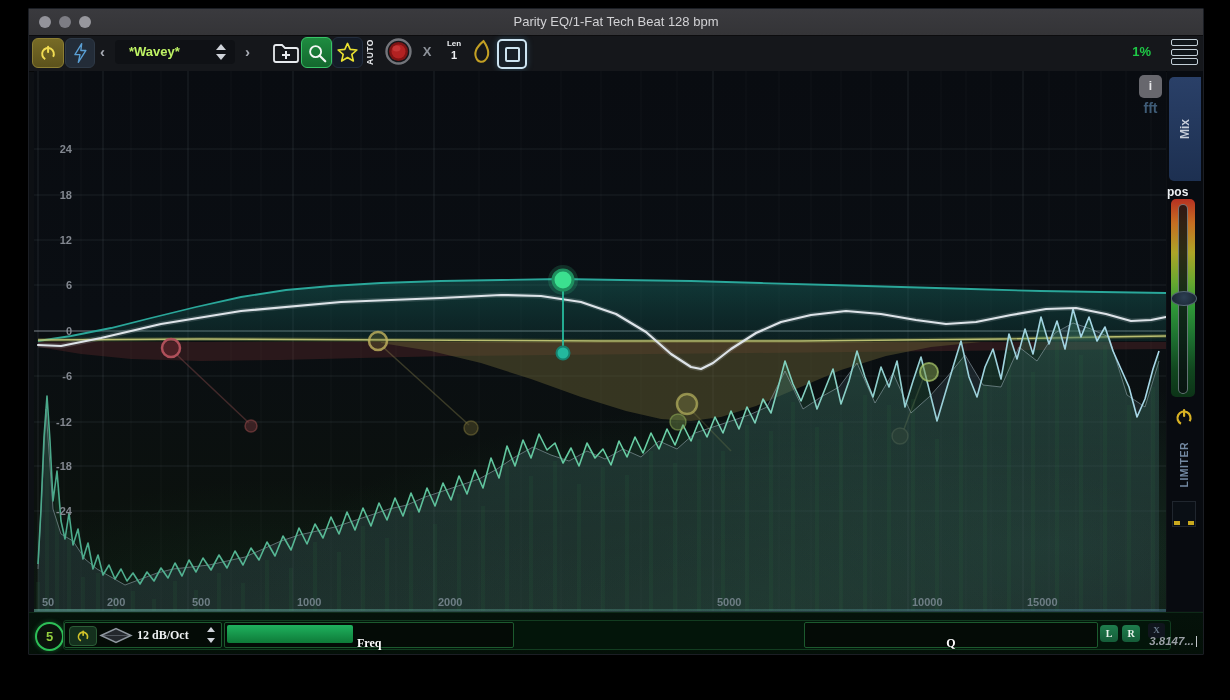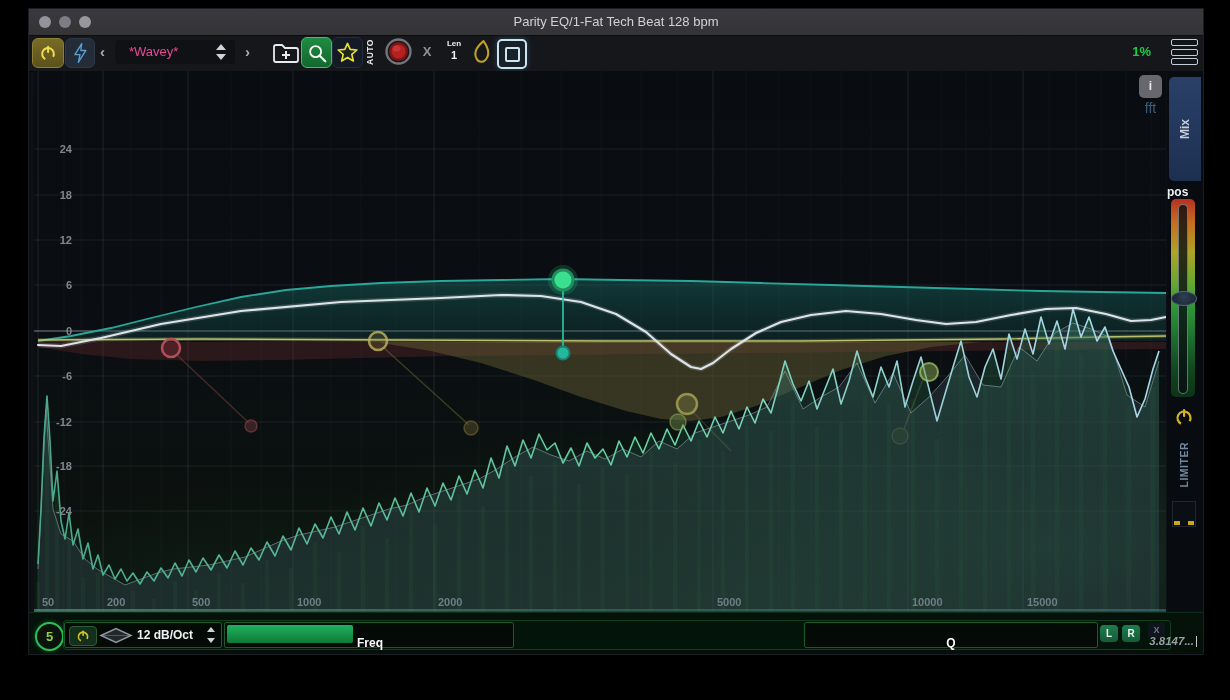--- a/index.html
+++ b/index.html
@@ -13,21 +13,21 @@
   .title-text{position:absolute;left:0;top:0;width:100%;height:26px;line-height:26px;text-align:center;
     color:#d2d2d5;font-size:13px;}
   
   .toolbar{position:absolute;left:0;top:27px;width:100%;height:35px;background:#15171b;border-bottom:1px solid #060708;}
   .tbtn{position:absolute;display:flex;align-items:center;justify-content:center;border-radius:6px;}
   .tb-power{left:3px;top:2px;width:30px;height:28px;background:linear-gradient(180deg,#776b26,#5c521c);
     border:1px solid #8d7f33;}
   .tb-bolt{left:36px;top:2px;width:28px;height:28px;background:#232c38;border:1px solid #2e3946;}
   .chev{position:absolute;top:2px;height:28px;line-height:28px;color:#a9adb5;font-size:15px;font-weight:bold;}
   .preset-field{position:absolute;left:86px;top:4px;width:120px;height:24px;background:#0f1115;border-radius:4px;}
-  .preset-name{position:absolute;left:14px;top:0;height:24px;line-height:24px;color:#ec4899;font-size:13px;font-weight:normal;}
+  .preset-name{position:absolute;left:14px;top:0;height:24px;line-height:24px;color:#bef264;font-size:13px;font-weight:bold;}
   .updown{position:absolute;right:8px;top:4px;width:12px;height:16px;display:flex;flex-direction:column;
     align-items:center;justify-content:space-between;}
   .tri-up{width:0;height:0;border-left:5px solid transparent;border-right:5px solid transparent;border-bottom:6px solid #cfd3d9;}
   .tri-dn{width:0;height:0;border-left:5px solid transparent;border-right:5px solid transparent;border-top:6px solid #cfd3d9;}
   .tb-folder{left:242px;top:2px;width:30px;height:28px;}
   .tb-zoom{left:272px;top:1px;width:29px;height:29px;background:linear-gradient(180deg,#1e8c40,#14672e);
     border:1px solid #39c468;}
   .tb-star{left:303px;top:1px;width:29px;height:29px;background:#141b27;border:1px solid #232d3d;}
   .tb-auto{position:absolute;left:336px;top:2px;width:14px;height:28px;color:#e9ebee;font-size:8.5px;font-weight:bold;
     writing-mode:vertical-rl;transform:rotate(180deg);text-align:center;letter-spacing:.5px;}
@@ -50,21 +50,21 @@
   .chart{position:absolute;left:5px;top:62px;width:1132px;height:540px;
     background:
       radial-gradient(60% 55% at 62% 102%, rgba(35,98,60,.34), transparent 72%),
       radial-gradient(48% 42% at 90% 88%, rgba(46,106,82,.26), transparent 72%),
       radial-gradient(42% 38% at 22% 103%, rgba(30,82,50,.22), transparent 72%),
       linear-gradient(180deg,#090c11 0%,#0a0e13 45%,#0b110e 80%,#0c140f 100%);}
   .chart svg{position:absolute;left:0;top:0;}
   .info-btn{position:absolute;left:1105px;top:4px;width:23px;height:23px;background:#67676d;border-radius:5px;
     color:#e8e8ea;font-size:12px;font-weight:bold;text-align:center;line-height:23px;}
   .fft-label{position:absolute;left:1105px;top:29px;width:23px;text-align:center;color:#3f5c77;
-    font-size:14px;font-weight:normal;}
+    font-size:14px;font-weight:bold;}
   .glowline{position:absolute;left:5px;top:600px;width:1132px;height:3px;
     background:linear-gradient(90deg,rgba(118,205,188,.45),rgba(96,175,160,.28) 55%,rgba(88,150,178,.4));}
   
   .sidebar{position:absolute;left:1138px;top:62px;width:36px;height:540px;background:#080b10;}
   .mix-tab{position:absolute;left:2px;top:6px;width:32px;height:104px;border-radius:5px 0 0 5px;
     background:linear-gradient(180deg,#2a4068,#1d3051);display:flex;align-items:center;justify-content:center;}
   .vtext{writing-mode:vertical-rl;transform:rotate(180deg);}
   .mix-label{color:#c7cdd9;font-size:12px;font-weight:bold;}
   .pos-label{position:absolute;left:0;top:114px;width:34px;text-align:left;color:#edf0f3;font-size:12px;font-weight:bold;}
   .vslider{position:absolute;left:4px;top:128px;width:24px;height:198px;border-radius:5px;
@@ -78,21 +78,21 @@
     justify-content:center;color:#7389a2;font-size:10.5px;font-weight:bold;letter-spacing:.5px;}
   .mini-meter{position:absolute;left:5px;top:430px;width:22px;height:24px;background:#0a0f15;border:1px solid #20262e;}
   .mm-tick{position:absolute;bottom:1px;width:6px;height:4px;background:#c9a91e;}
   
   .bottombar{position:absolute;left:0;top:603px;width:100%;height:42px;
     background:linear-gradient(180deg,#05120a,#041008);border-top:1px solid #0e2a18;}
   .band-badge{position:absolute;left:6px;top:9px;width:25px;height:25px;border-radius:50%;border:2px solid #2dbf57;
     background:#0b130d;color:#93cf3e;font-size:13px;font-weight:bold;text-align:center;line-height:25px;
     box-shadow:0 0 5px rgba(45,190,87,.4);}
   .bpanel{position:absolute;left:34px;top:7px;width:1106px;height:28px;background:#03150a;
-    border:1px solid #123c20;border-radius:3px;}
+    border:1px solid #123c20;border-radius:3px;font-family:Liberation Serif, serif;}
   .bsection{position:absolute;top:1px;height:24px;border:1px solid #1c5a2e;background:#040b06;border-radius:2px;}
   .bb-power{position:absolute;left:4px;top:3px;width:26px;height:18px;background:#14301d;border:1px solid #2b5c36;
     border-radius:4px;display:flex;align-items:center;justify-content:center;}
   .bb-diamond{position:absolute;left:34px;top:4px;width:34px;height:17px;}
   .slope-text{position:absolute;left:72px;top:0;height:24px;line-height:24px;color:#eef0f2;font-size:12px;font-weight:bold;}
   .slope-arrows{position:absolute;left:140px;top:4px;width:11px;height:16px;display:flex;flex-direction:column;
     align-items:center;justify-content:space-between;}
   .slope-arrows .tri-up{border-left-width:4.5px;border-right-width:4.5px;border-bottom-width:5px;}
   .slope-arrows .tri-dn{border-left-width:4.5px;border-right-width:4.5px;border-top-width:5px;}
   .hfill{position:absolute;left:2px;top:2px;height:18px;border-radius:2px;

